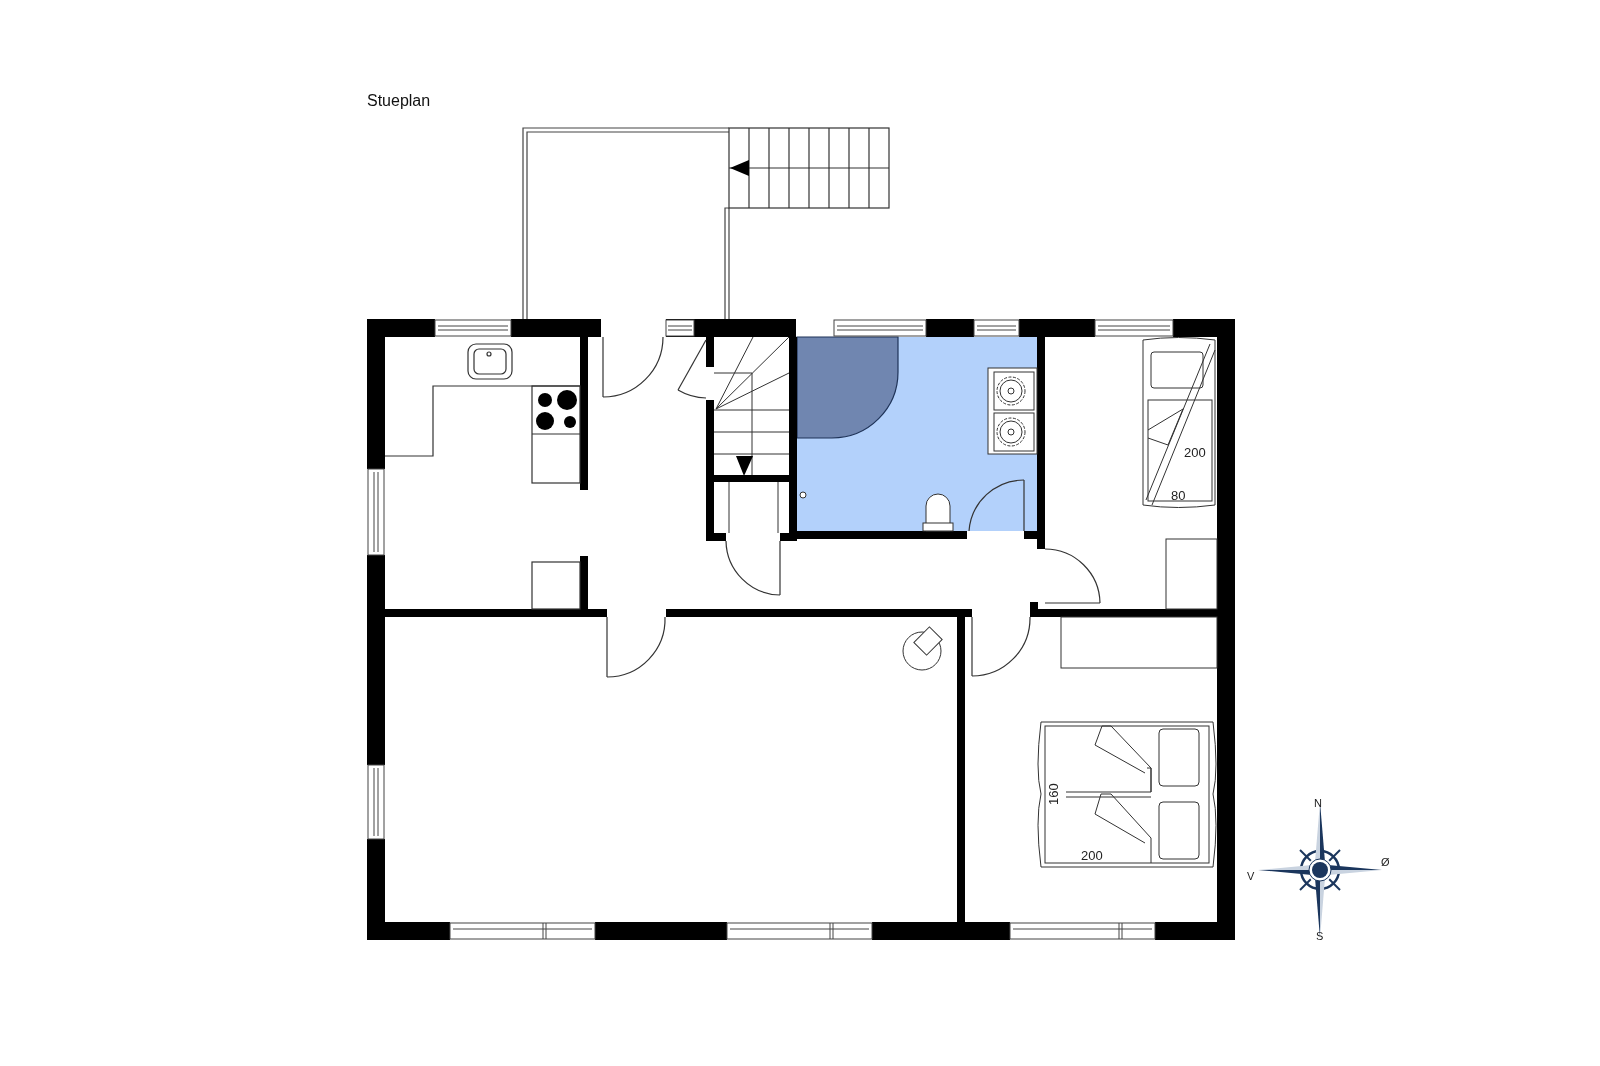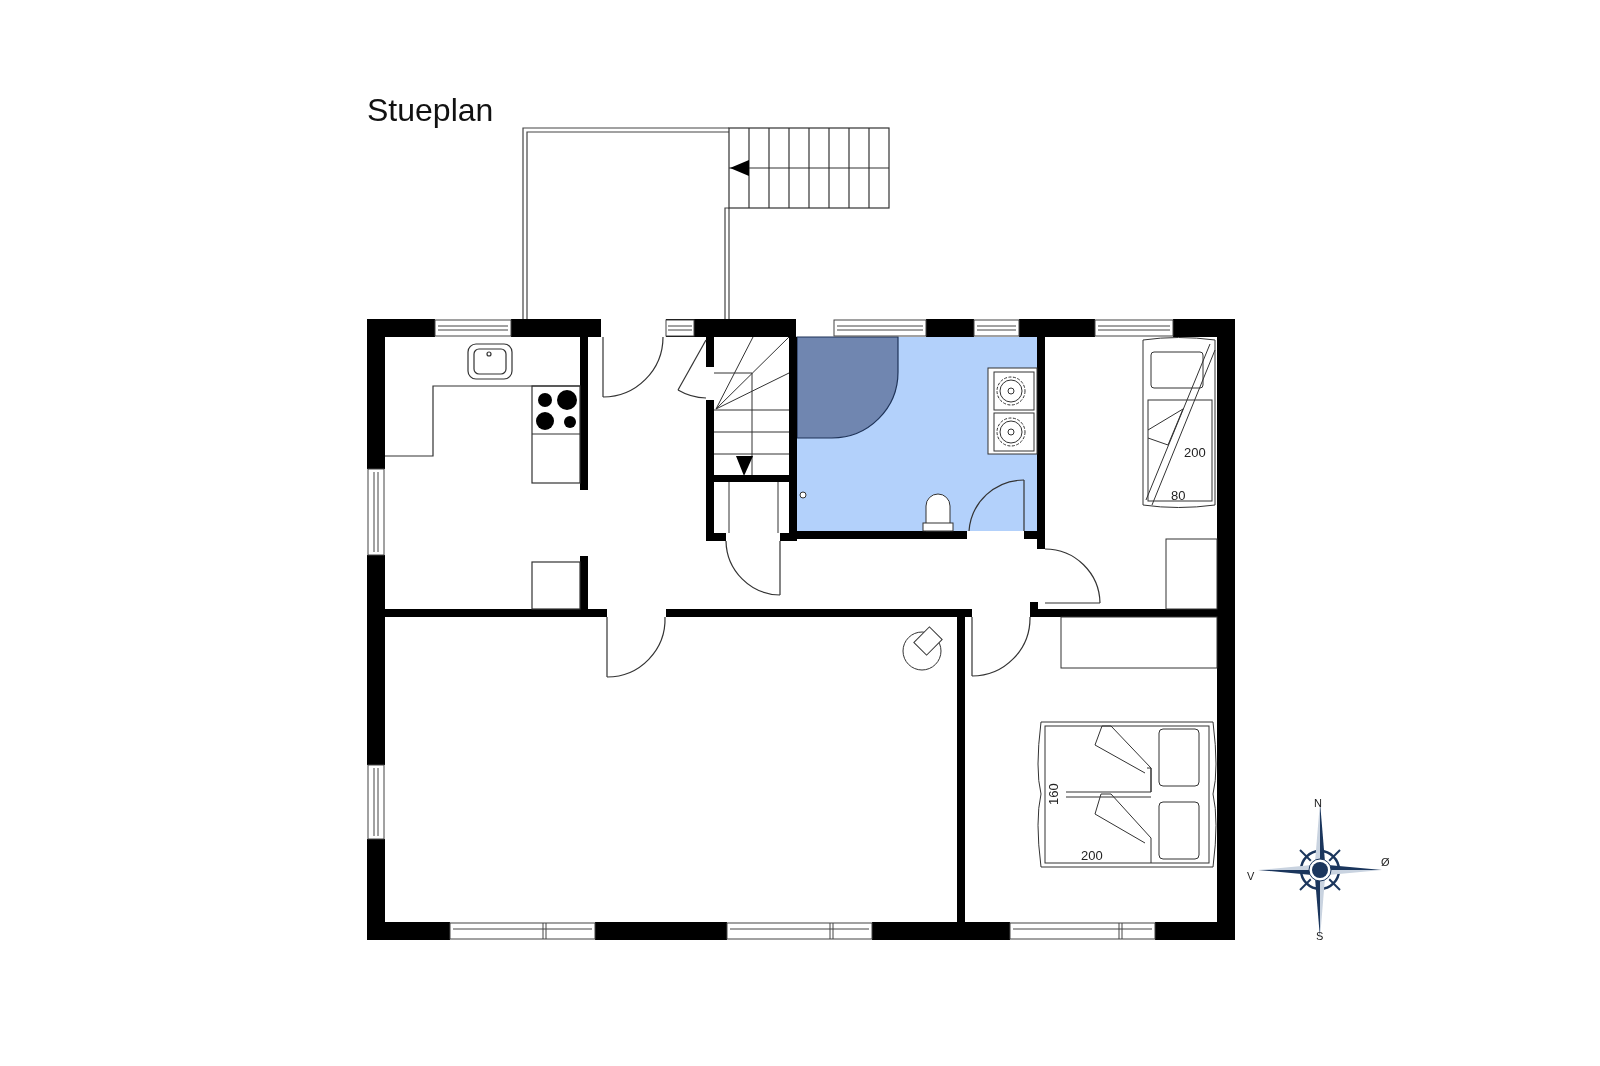--- a/index.html
+++ b/index.html
@@ -1,17 +1,17 @@
 <!DOCTYPE html>
 <html><head>
 <meta charset="utf-8">
 <style>
   html, body { margin: 0; padding: 0; background: #ffffff; }
   body { width: 1600px; height: 1066px; position: relative; overflow: hidden; font-family: "Liberation Sans", sans-serif; }
-  .title { position: absolute; left: 367px; top: 92px; font-size: 32px; color: #111; font-family: "Liberation Sans", sans-serif; }
+  .title { position: absolute; left: 367px; top: 92px; font-size: 16px; color: #111; font-family: "Liberation Sans", sans-serif; }
   svg { position: absolute; left: 0; top: 0; }
   .lbl { font-family: "Liberation Sans", sans-serif; fill: #222; }
 </style>
 </head>
 <body>
 
 <div class="title">Stueplan</div>
 
 <svg width="1600" height="1066" viewBox="0 0 1600 1066" xmlns="http://www.w3.org/2000/svg">
 

